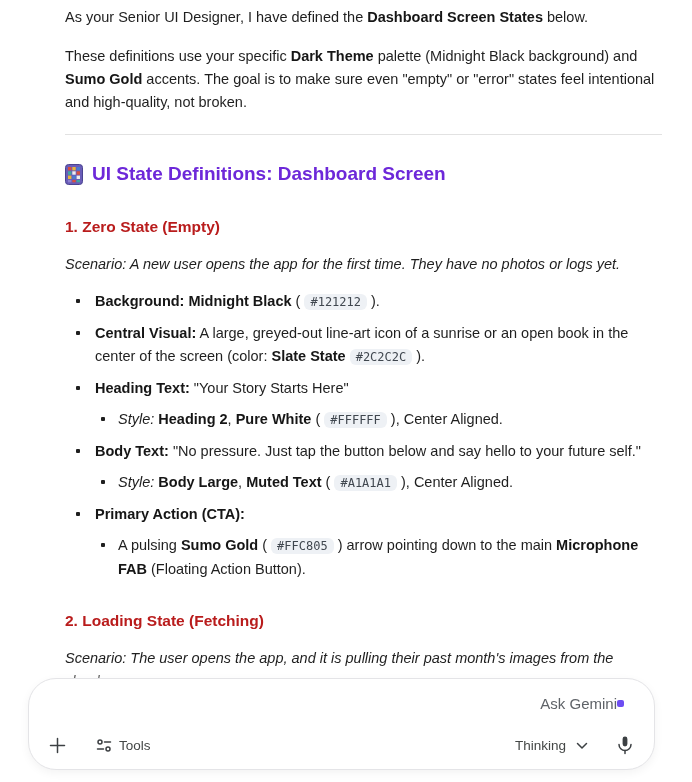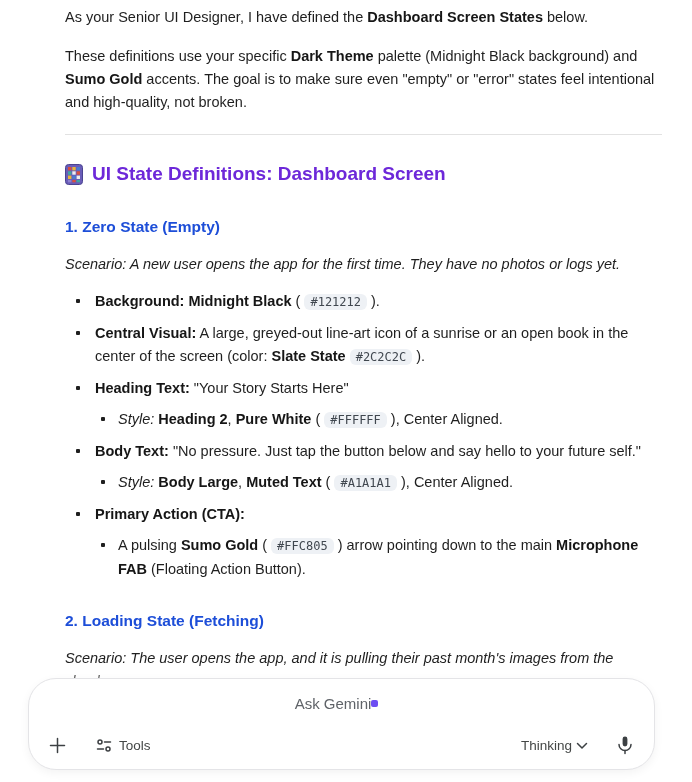--- a/index.html
+++ b/index.html
@@ -21,21 +21,21 @@
     font-family:"DejaVu Sans Mono","Liberation Mono",monospace;
     background:#eef1f5;border-radius:6px;padding:1px 6px;
     font-size:12px;color:#40474f;margin:0 4px;white-space:nowrap;
   }
   .divider{border:none;border-top:1px solid #e2e2e2;margin:20px 0 0 0;}
   h2.section-title{
     font-size:19px;line-height:26px;margin:26px 0 0 0;color:#6d28d9;
     display:flex;align-items:center;gap:9px;font-weight:700;
   }
   .emoji-icon{display:inline-block;width:18px;height:21px;flex:0 0 auto;}
-  h3.state-title{font-size:15.5px;margin:28px 0 0 0;color:#1d4ed8;font-weight:700;}
+  h3.state-title{font-size:15.5px;margin:28px 0 0 0;color:#b91c1c;font-weight:700;}
   p.scenario{margin:15px 16px 0 0;}
   ul.bullets{list-style:none;margin:14px 0 8px 0;padding:0;}
   ul.bullets li{position:relative;margin:0 0 8px 0;}
   li.lvl1{padding-left:30px;}
   li.lvl2{padding-left:53px;}
   li.lvl1::before,li.lvl2::before{
     content:"";position:absolute;top:9px;width:4px;height:4px;
     background:#1f1f1f;border-radius:1px;
   }
   li.lvl1::before{left:11px;}
@@ -51,32 +51,32 @@
   }
 
   
   .input-bar{
     position:absolute;left:28px;right:37px;bottom:12px;height:92px;
     background:#ffffff;border:1px solid #e4e4e7;border-radius:28px;
     box-shadow:0 3px 10px rgba(0,0,0,0.05);
     box-sizing:border-box;padding:16px 22px 14px 20px;
     display:flex;flex-direction:column;justify-content:space-between;
   }
-  .input-top{display:flex;align-items:center;justify-content:center;}
+  .input-top{display:flex;align-items:center;justify-content:flex-end;}
   .placeholder{color:#5f6368;font-size:15px;}
   .activity-dot{width:7px;height:7px;border-radius:2px;background:#6d4df2;margin-right:8px;}
   .input-controls{display:flex;align-items:center;}
   .icon-btn{
     background:none;border:none;padding:0;cursor:pointer;display:flex;
     align-items:center;gap:7px;color:#444746;font-family:inherit;
   }
   .btn-label{font-size:13.5px;color:#444746;text-align:right;}
   .plus-btn{margin-right:30px;}
   .spacer{flex:1;}
-  .thinking-btn{margin-right:30px;gap:4px;}
+  .thinking-btn{margin-right:30px;gap:10px;}
   svg.glyph{display:block;}
 </style>
 </head>
 <body>
 
 <div class="content">
   <p><span>As your Senior UI Designer, I have defined the </span><span class="b">Dashboard Screen States</span><span> below.</span></p>
   <p><span>These definitions use your specific </span><span class="b">Dark Theme</span><span> palette (Midnight Black background) and </span><span class="b">Sumo Gold</span><span> accents. The goal is to make sure even "empty" or "error" states feel intentional and high-quality, not broken.</span></p>
   <hr class="divider">
   <h2 class="section-title">

